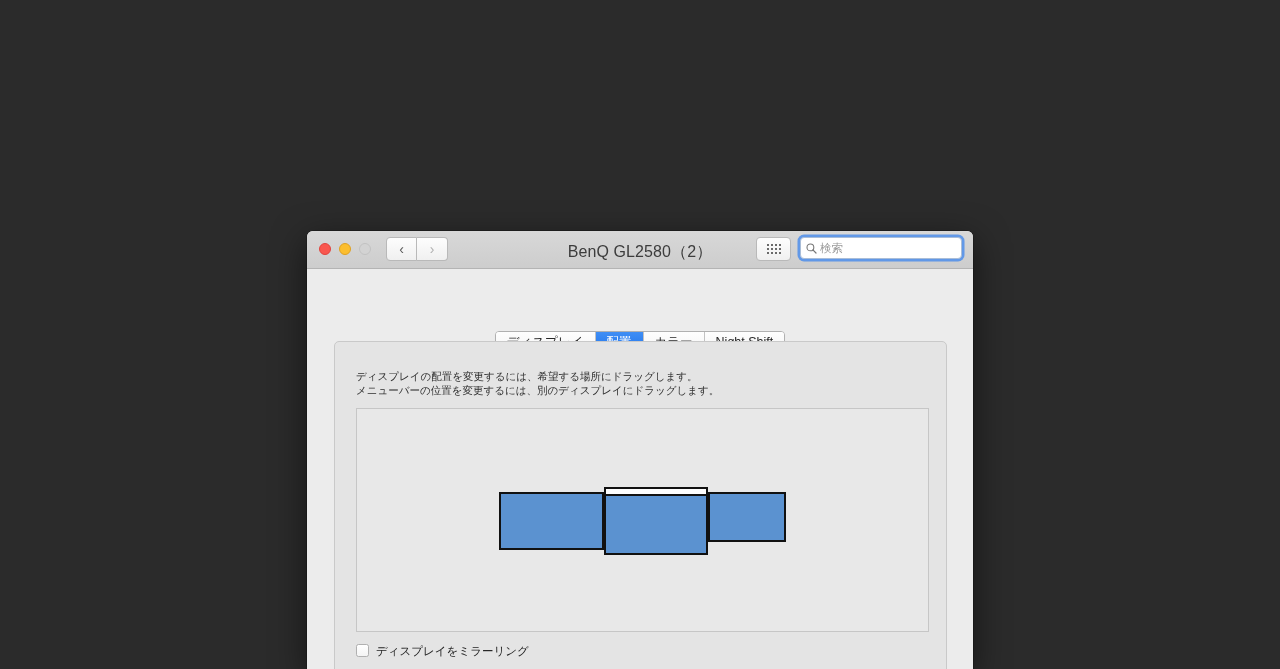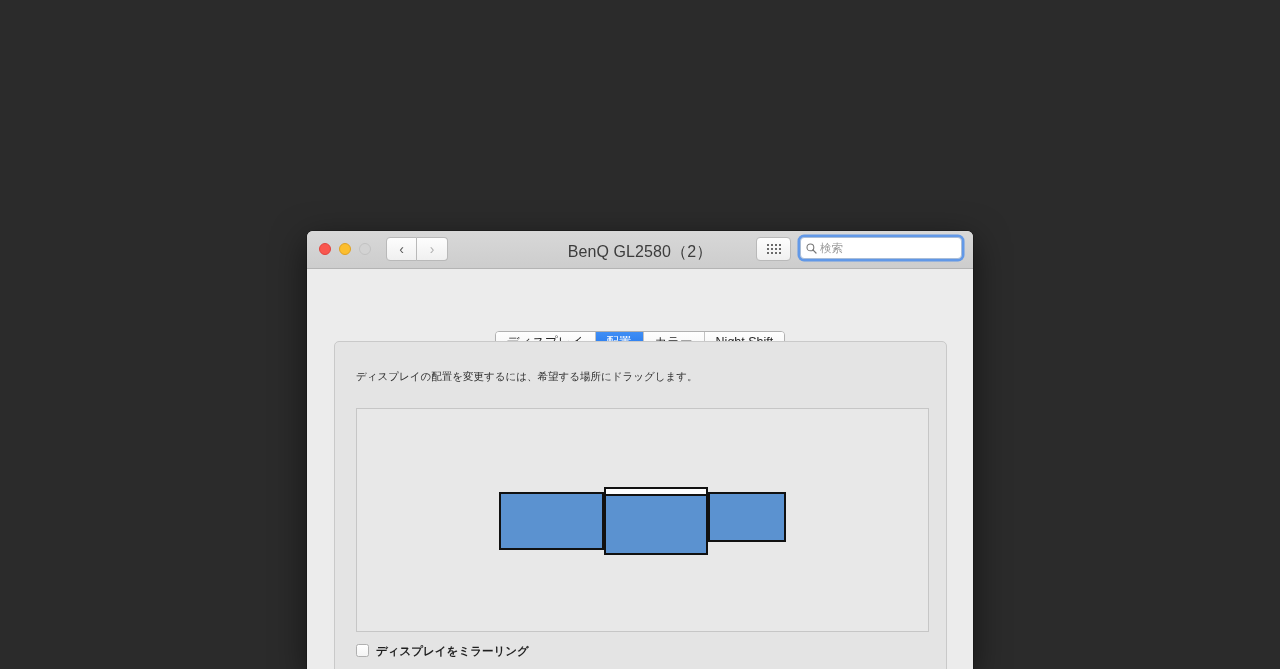--- a/index.html
+++ b/index.html
@@ -215,21 +215,20 @@
     background: #fdfdfd;
     border-bottom: 2px solid #111;
     box-sizing: border-box;
   }
 
   #mirror-row {
     position: absolute;
     left: 21px;
     top: 302px;
     display: flex;
-    font-weight: bold;
   }
   #mirror-checkbox {
     width: 13px;
     height: 13px;
     background: linear-gradient(to bottom, #ffffff, #f4f4f4);
     border: 1px solid #b0b0b0;
     border-radius: 2.5px;
     box-sizing: border-box;
     flex: none;
   }
@@ -298,20 +297,21 @@
         <div class="tab active">配置</div>
         <div class="tab">カラー</div>
         <div class="tab">Night Shift</div>
       </div>
     </div>
 
     <div id="content-panel">
 
       <div id="instructions">
         <div>ディスプレイの配置を変更するには、希望する場所にドラッグします。</div>
+        <div>メニューバーの位置を変更するには、別のディスプレイにドラッグします。</div>
       </div>
 
       <div id="arrangement-area">
         <div class="display-rect" style="left:142px; top:83px; width:105px; height:58px;"></div>
 
         <div class="display-rect" style="left:247px; top:78px; width:104px; height:68px;">
           <div class="menubar-strip"></div>
         </div>
 
         <div class="display-rect" style="left:351px; top:83px; width:78px; height:50px;"></div>

